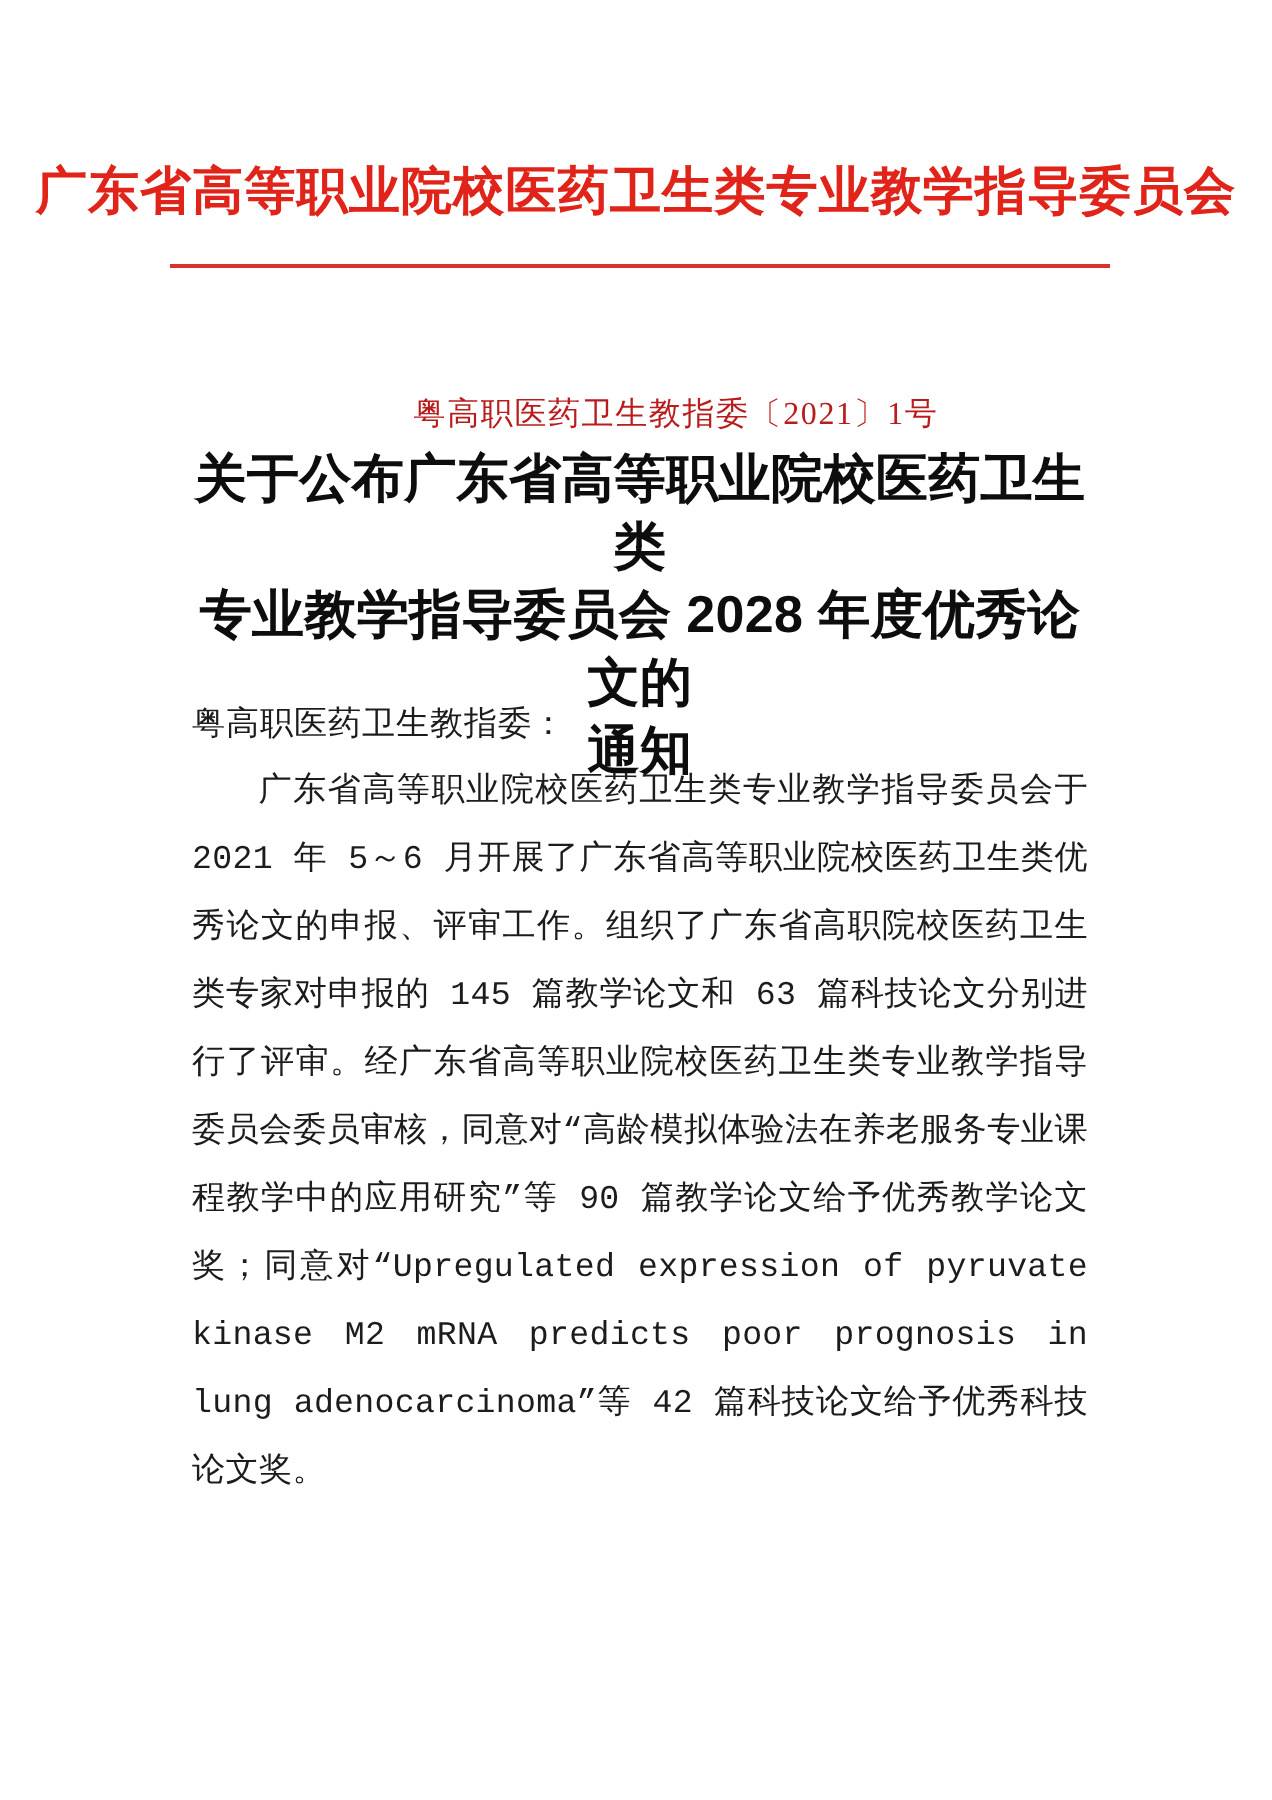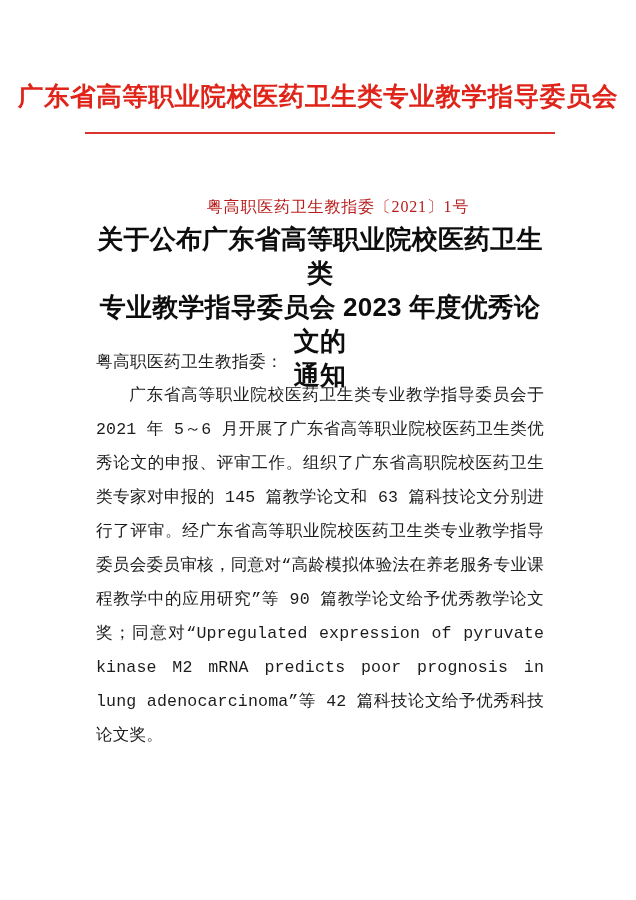--- a/index.html
+++ b/index.html
@@ -113,21 +113,21 @@
     <div class="letterhead-title">广东省高等职业院校医药卫生类专业教学指导委员会</div>
     <div class="letterhead-rule"></div>
   </div>
 
   <div class="doc-number">
     <span class="dn-inner">粤高职医药卫生教指委〔2021〕1号</span>
   </div>
 
   <div class="doc-title">
     <div>关于公布广东省高等职业院校医药卫生类</div>
-    <div>专业教学指导委员会 2023 年度优秀论文的</div>
+    <div>专业教学指导委员会 2028 年度优秀论文的</div>
     <div>通知</div>
   </div>
 
   <div class="body-block">
     <div class="salutation">粤高职医药卫生教指委：</div>
     <p class="para">广东省高等职业院校医药卫生类专业教学指导委员会于 2021 年 5～6 月开展了广东省高等职业院校医药卫生类优秀论文的申报、评审工作。组织了广东省高职院校医药卫生类专家对申报的 145 篇教学论文和 63 篇科技论文分别进行了评审。经广东省高等职业院校医药卫生类专业教学指导委员会委员审核，同意对“高龄模拟体验法在养老服务专业课程教学中的应用研究”等 90 篇教学论文给予优秀教学论文奖；同意对“Upregulated expression of pyruvate kinase M2 mRNA predicts poor prognosis in lung adenocarcinoma”等 42 篇科技论文给予优秀科技论文奖。</p>
   </div>
 
 </div>
 

